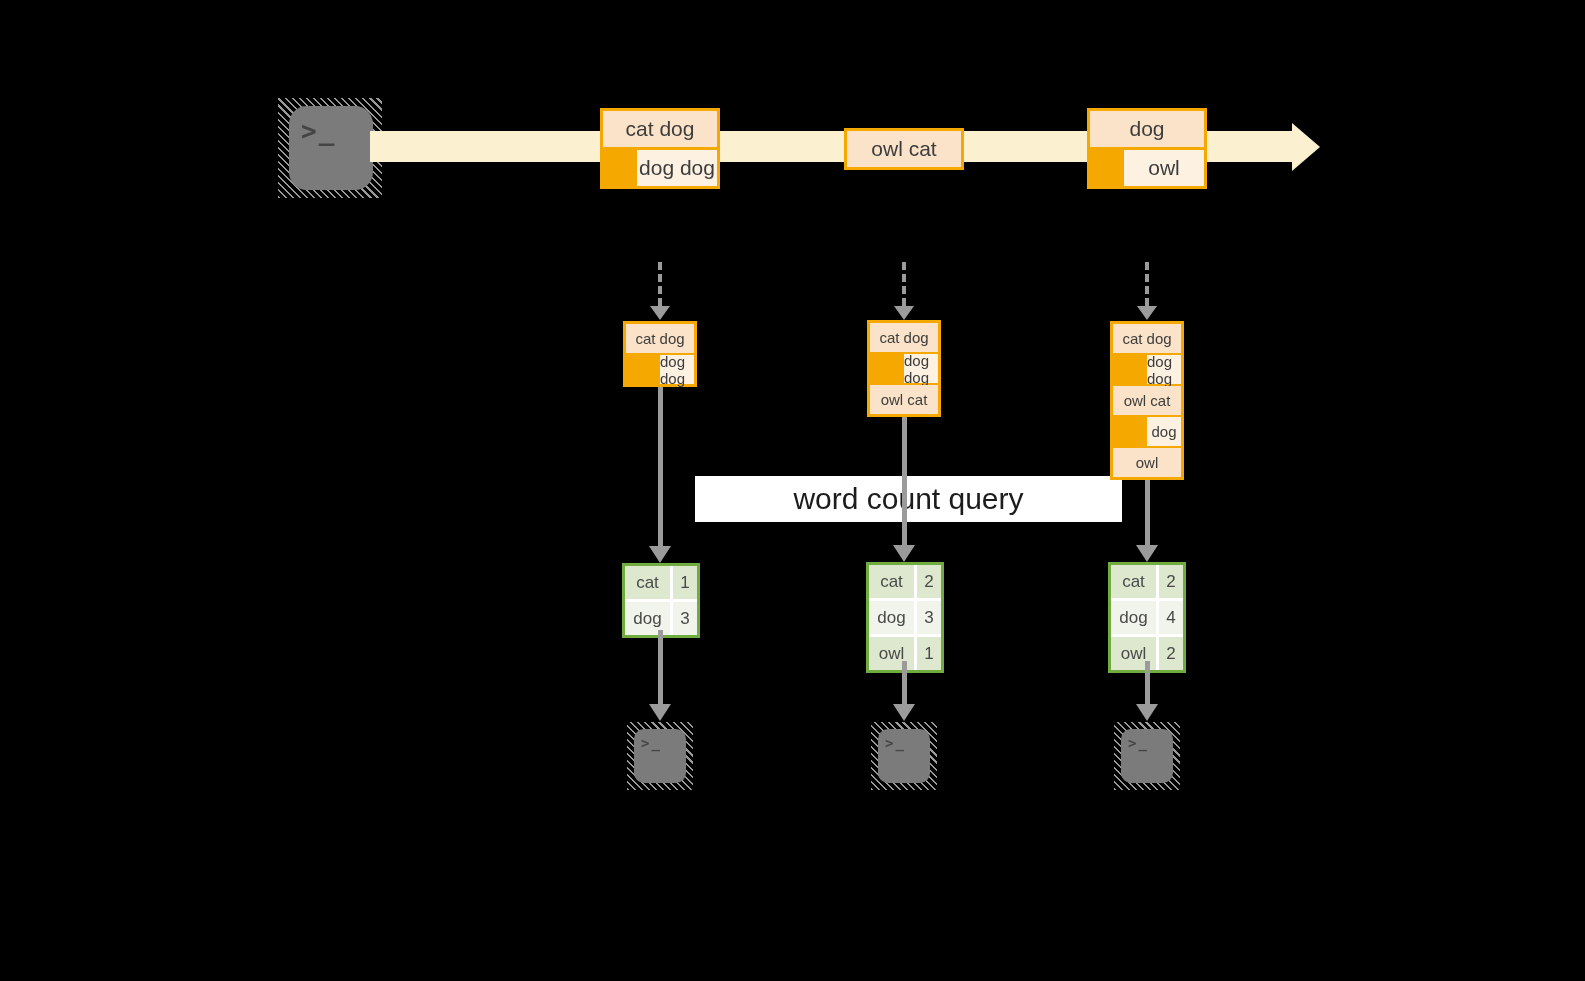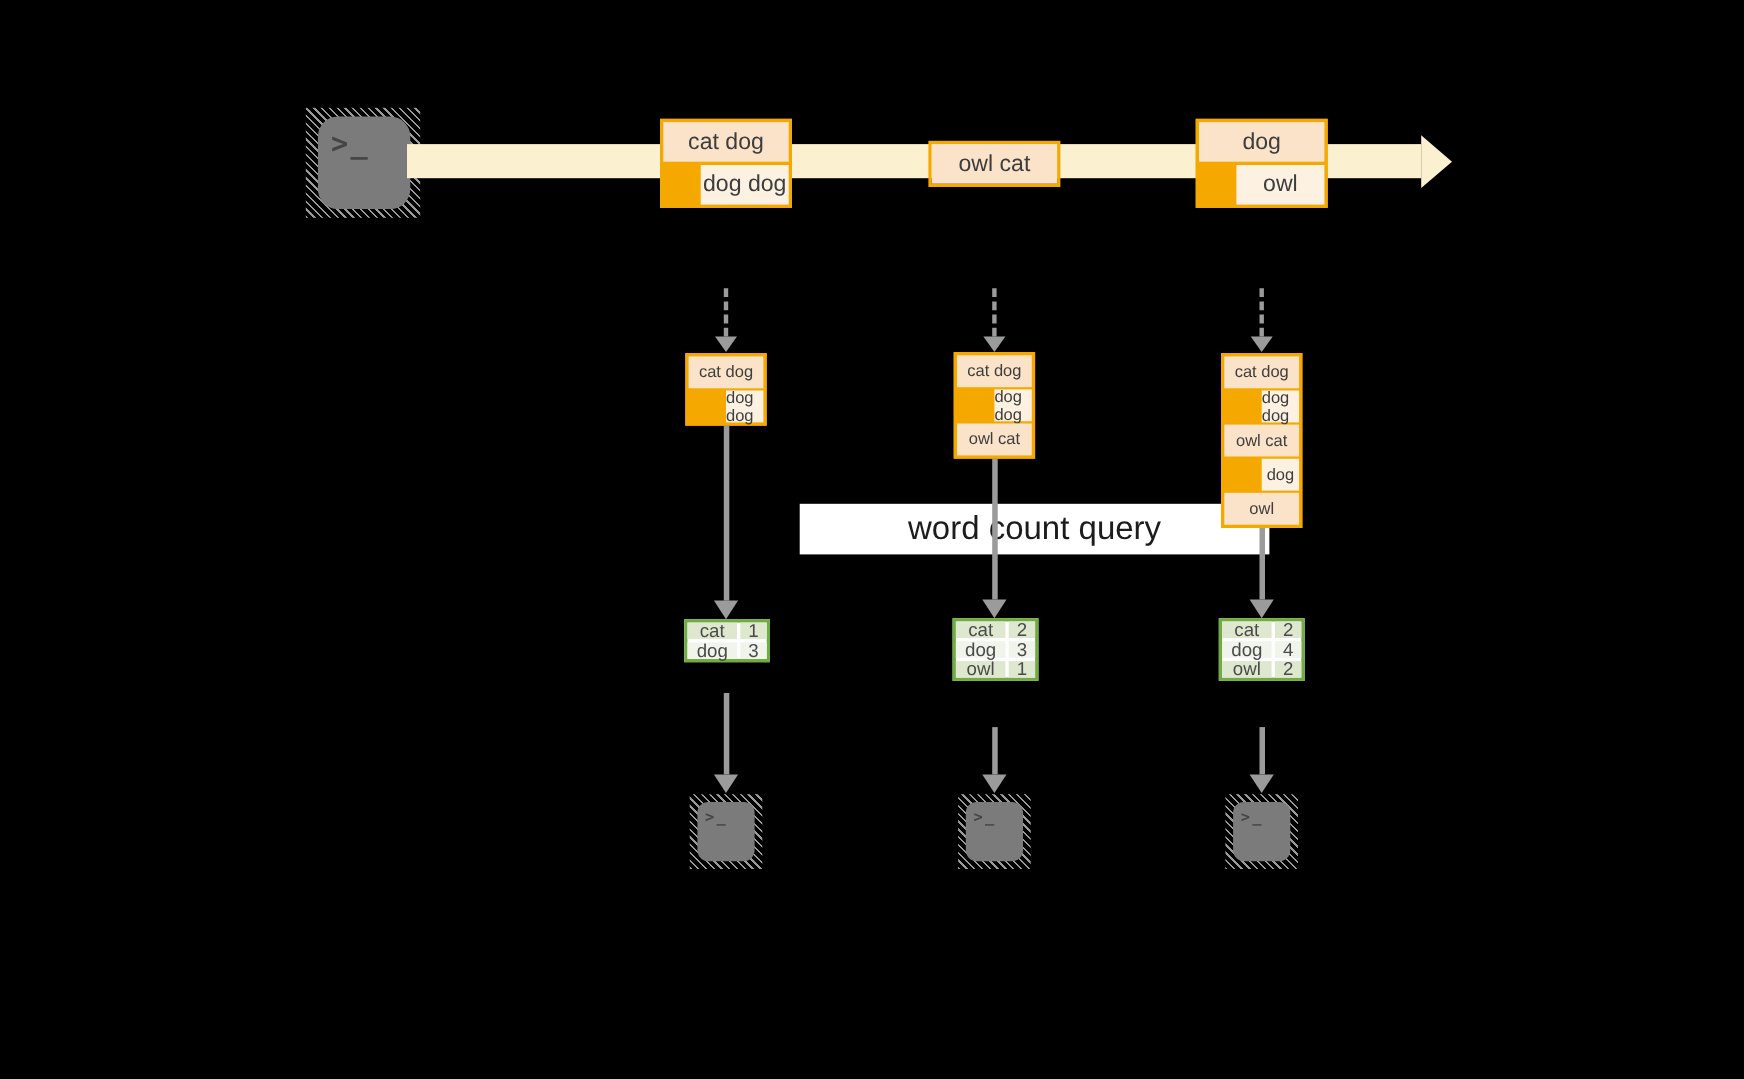--- a/index.html
+++ b/index.html
@@ -49,21 +49,21 @@
 
   
   .gtable{
     position:absolute;z-index:2;
     border:3px solid var(--green_border,#70AC40);
     background:#fff;
     display:grid;grid-template-columns:1fr 24px;gap:3px;
   }
   .gcell{
     display:flex;align-items:center;justify-content:center;
-    height:15px;font-size:17px;color:#4a4a4a;
+    height:33px;font-size:17px;color:#4a4a4a;
   }
   .g-dark{background:var(--green_cell_dark,#DEE8CF);}
   .g-light{background:var(--green_cell_light,#F0F4EA);}
 
   
   .v-solid{position:absolute;width:0;border-left:5px solid var(--arrow_gray,#9B9B9B);z-index:3;}
   .v-dash{position:absolute;width:0;border-left:4px dashed var(--arrow_gray,#9B9B9B);z-index:3;}
   .head-down{
     position:absolute;width:0;height:0;z-index:3;
     border-left:11px solid transparent;border-right:11px solid transparent;
@@ -127,21 +127,21 @@
 </div>
 
 <div class="obox small" style="left:1110px;top:321px;width:68px;">
   <div class="cell fill-peach">cat dog</div>
   <div class="cell fill-cream">dog dog</div>
   <div class="cell fill-peach">owl cat</div>
   <div class="cell fill-cream">dog</div>
   <div class="cell fill-peach">owl</div>
 </div>
 
-<div class="query-label" style="left:695px;top:458px;width:427px;height:46px;margin-left:32px;">
+<div class="query-label" style="left:695px;top:476px;width:427px;height:46px;">
   <span>word count query</span>
 </div>
 
 <div class="v-solid" style="left:658px;top:387px;height:159px;"></div>
 <div class="head-down" style="left:649px;top:546px;"></div>
 
 <div class="v-solid" style="left:902px;top:417px;height:128px;"></div>
 <div class="head-down" style="left:893px;top:545px;"></div>
 
 <div class="v-solid" style="left:1145px;top:480px;height:65px;"></div>

